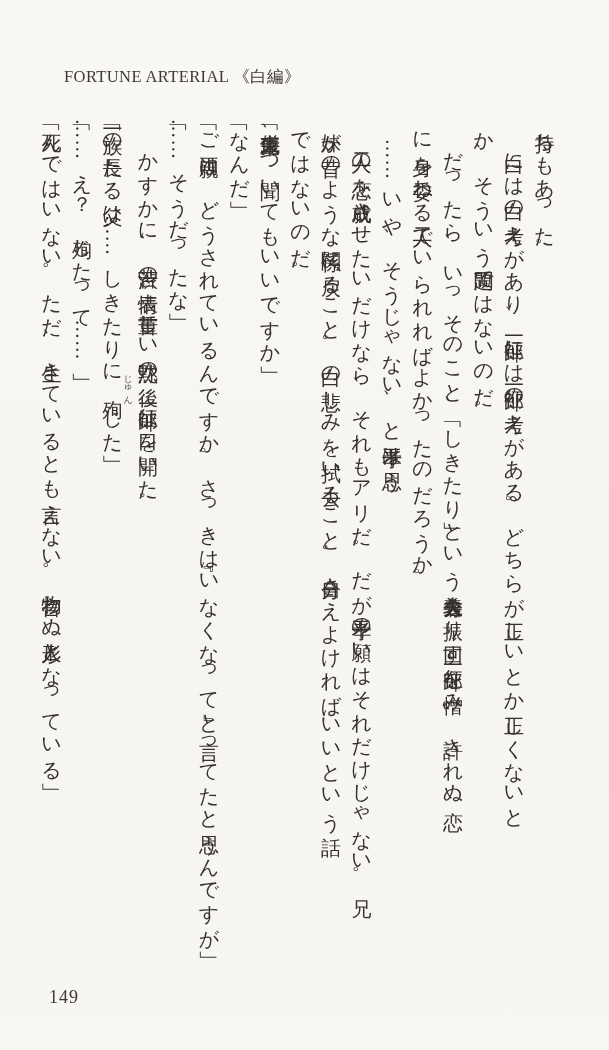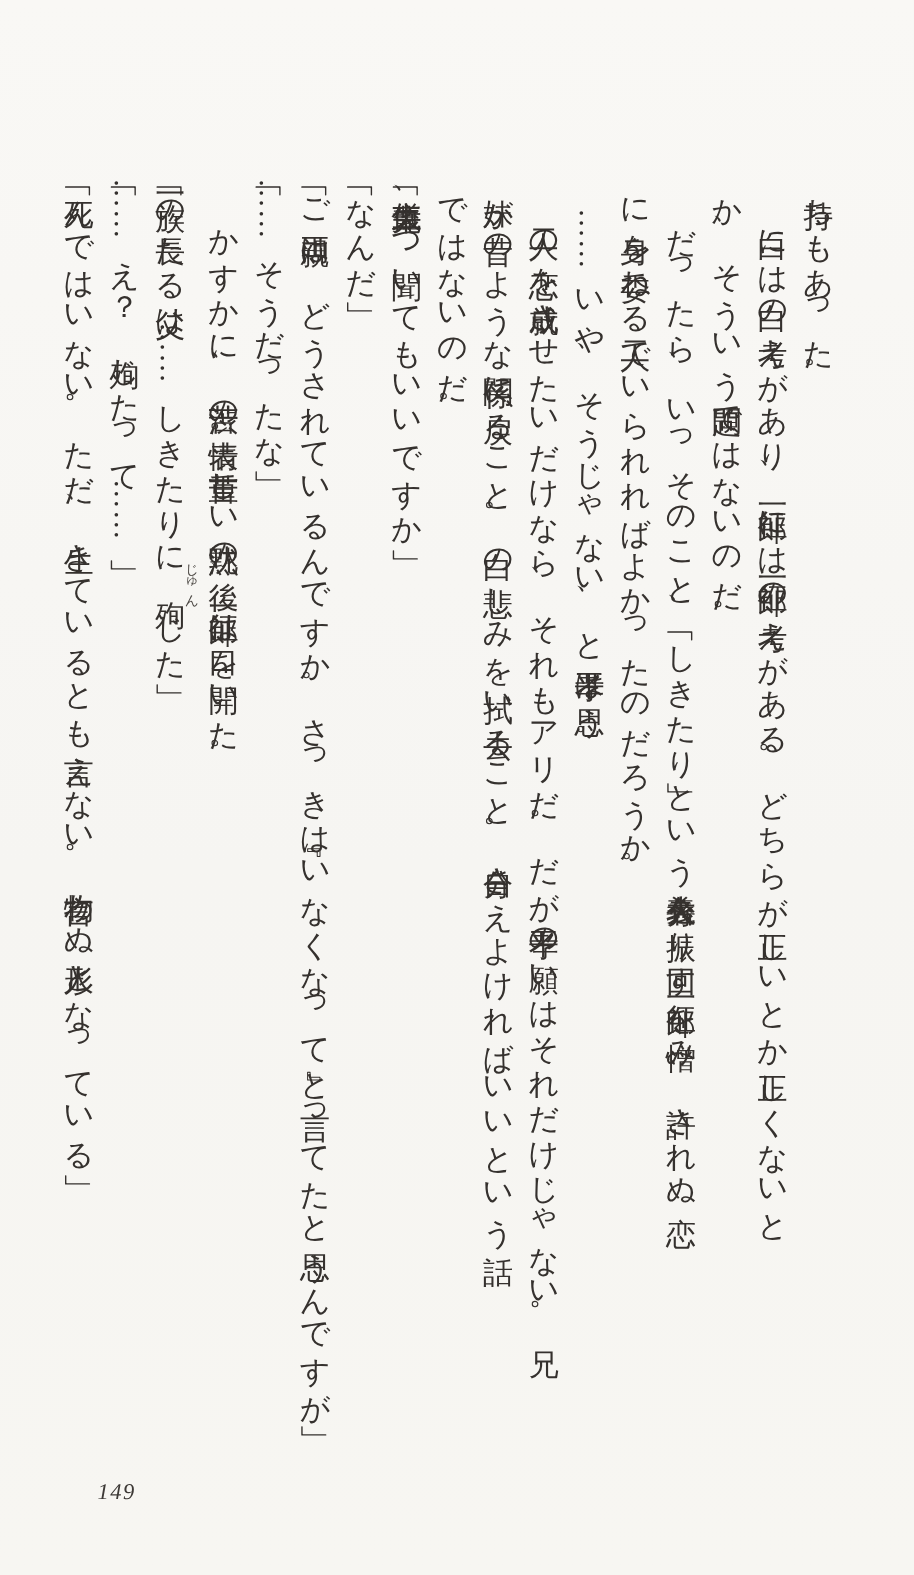--- a/index.html
+++ b/index.html
@@ -47,32 +47,32 @@
   ruby {
     ruby-align: center;
   }
   rt {
     font-size: 9px;
     letter-spacing: 0;
     color: #4a4642;
   }
   .page-number {
     position: absolute;
-    left: 65px;
+    left: 49px;
     top: 987px;
-    font-style: italic;
-    font-size: 15px;
+    font-size: 18px;
     letter-spacing: 1px;
     color: #3d3936;
   }
 </style>
 </head>
 <body>
 
 <div class="page">
+  <div class="header-title">FORTUNE ARTERIAL 《白編》</div>
 
   <div class="text-block" id="text-block">
       <div class="tcol">持ちもあった。</div>
       <div class="tcol">　白には白の考えがあり、征一郎には征一郎の考えがある。どちらが正しいとか正しくないと</div>
       <div class="tcol">か、そういう問題ではないのだ。</div>
       <div class="tcol">　だったら、いっそのこと、「しきたり」という大義名分を振り回す征一郎を憎み、許されぬ恋</div>
       <div class="tcol">に身を委ねる二人でいられればよかったのだろうか。</div>
       <div class="tcol">　……いや、そうじゃない、と孝平は思う。</div>
       <div class="tcol">　二人の恋を成就させたいだけなら、それもアリだ。だが孝平の願いはそれだけじゃない。兄</div>
       <div class="tcol">妹が昔のような関係に戻ること。白の悲しみを拭い去ること。自分さえよければいいという話</div>

